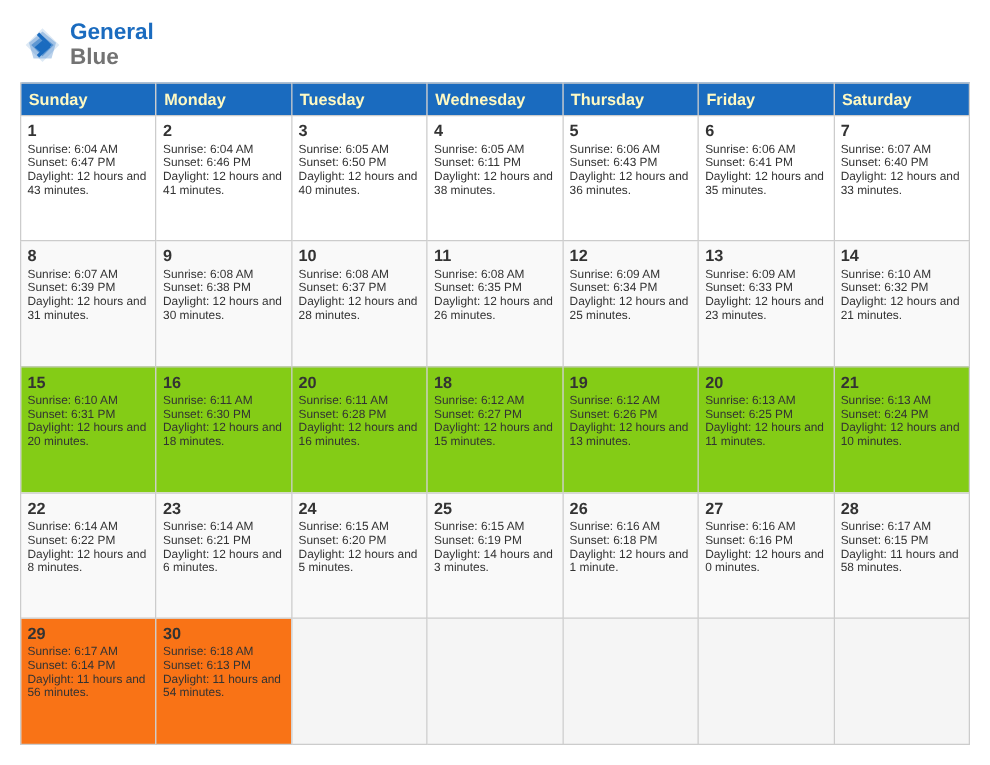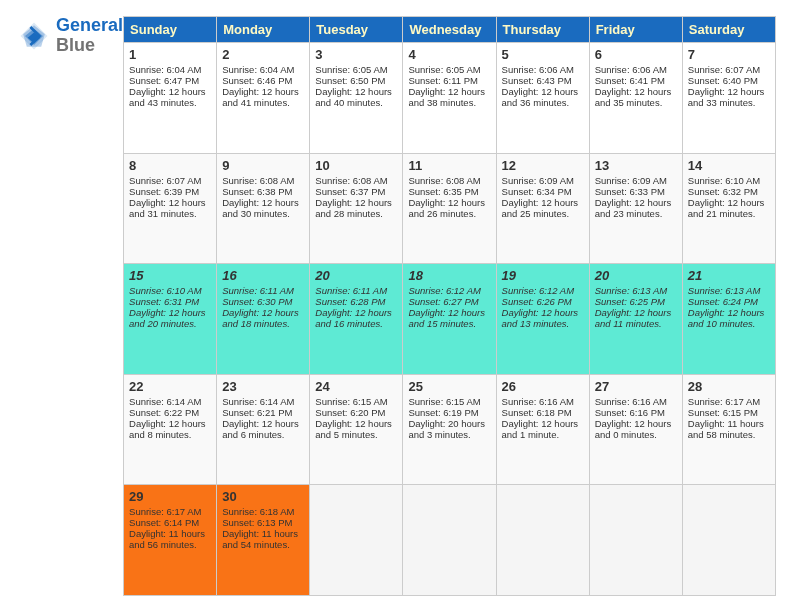--- a/index.html
+++ b/index.html
@@ -8,21 +8,21 @@
       background: #fff;
       width: 792px;
       height: 612px;
       overflow: hidden;
     }
     .page {
       width: 792px;
       height: 612px;
       padding: 16px;
       display: flex;
-      flex-direction: row;
+      flex-direction: column;
     }
     .header {
       display: flex;
       justify-content: space-between;
       align-items: flex-start;
       margin-bottom: 10px;
     }
     .logo {
       display: flex;
       align-items: center;
@@ -83,21 +83,21 @@
       font-size: 13px;
       font-weight: bold;
       display: block;
       margin-bottom: 2px;
     }
     .calendar tr:nth-child(even) td:not(.empty) {
       background: #f9f9f9;
     }
     .row-bg-1 td:not(.empty) { background: #ffffff; }
     .row-bg-2 td:not(.empty) { background: #f0f4fa; }
-    .row-bg-3 td:not(.empty) { background: #5eead4; font-style: italic; }
+    .row-bg-3 td:not(.empty) { background: #84cc16; }
     .row-bg-4 td:not(.empty) { background: #f0f4fa; }
     .row-bg-5 td:not(.empty) { background: #f97316; }
   </style>
 </head>
 <body>
 
 <div class="page">
   <div class="header">
     <div class="logo">
       <svg class="logo-icon" viewBox="0 0 40 40">
@@ -280,21 +280,21 @@
           <td>
             <span class="day-num">24</span>
             <div>Sunrise: 6:15 AM</div>
             <div>Sunset: 6:20 PM</div>
             <div>Daylight: 12 hours and 5 minutes.</div>
           </td>
           <td>
             <span class="day-num">25</span>
             <div>Sunrise: 6:15 AM</div>
             <div>Sunset: 6:19 PM</div>
-            <div>Daylight: 20 hours and 3 minutes.</div>
+            <div>Daylight: 14 hours and 3 minutes.</div>
           </td>
           <td>
             <span class="day-num">26</span>
             <div>Sunrise: 6:16 AM</div>
             <div>Sunset: 6:18 PM</div>
             <div>Daylight: 12 hours and 1 minute.</div>
           </td>
           <td>
             <span class="day-num">27</span>
             <div>Sunrise: 6:16 AM</div>

